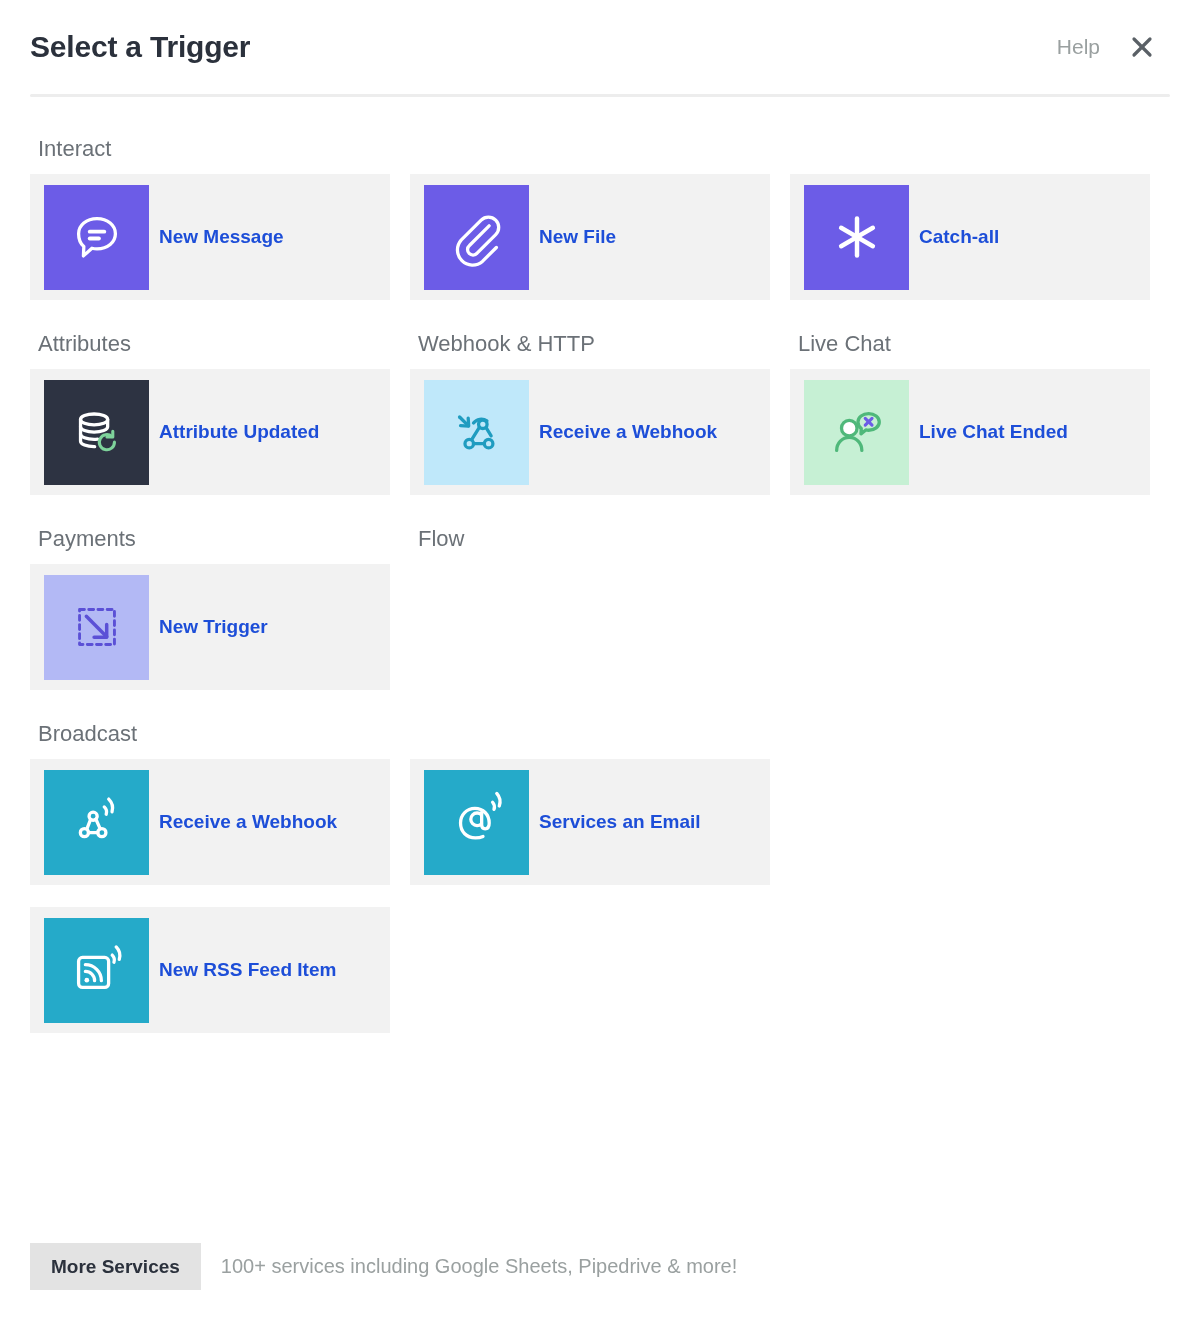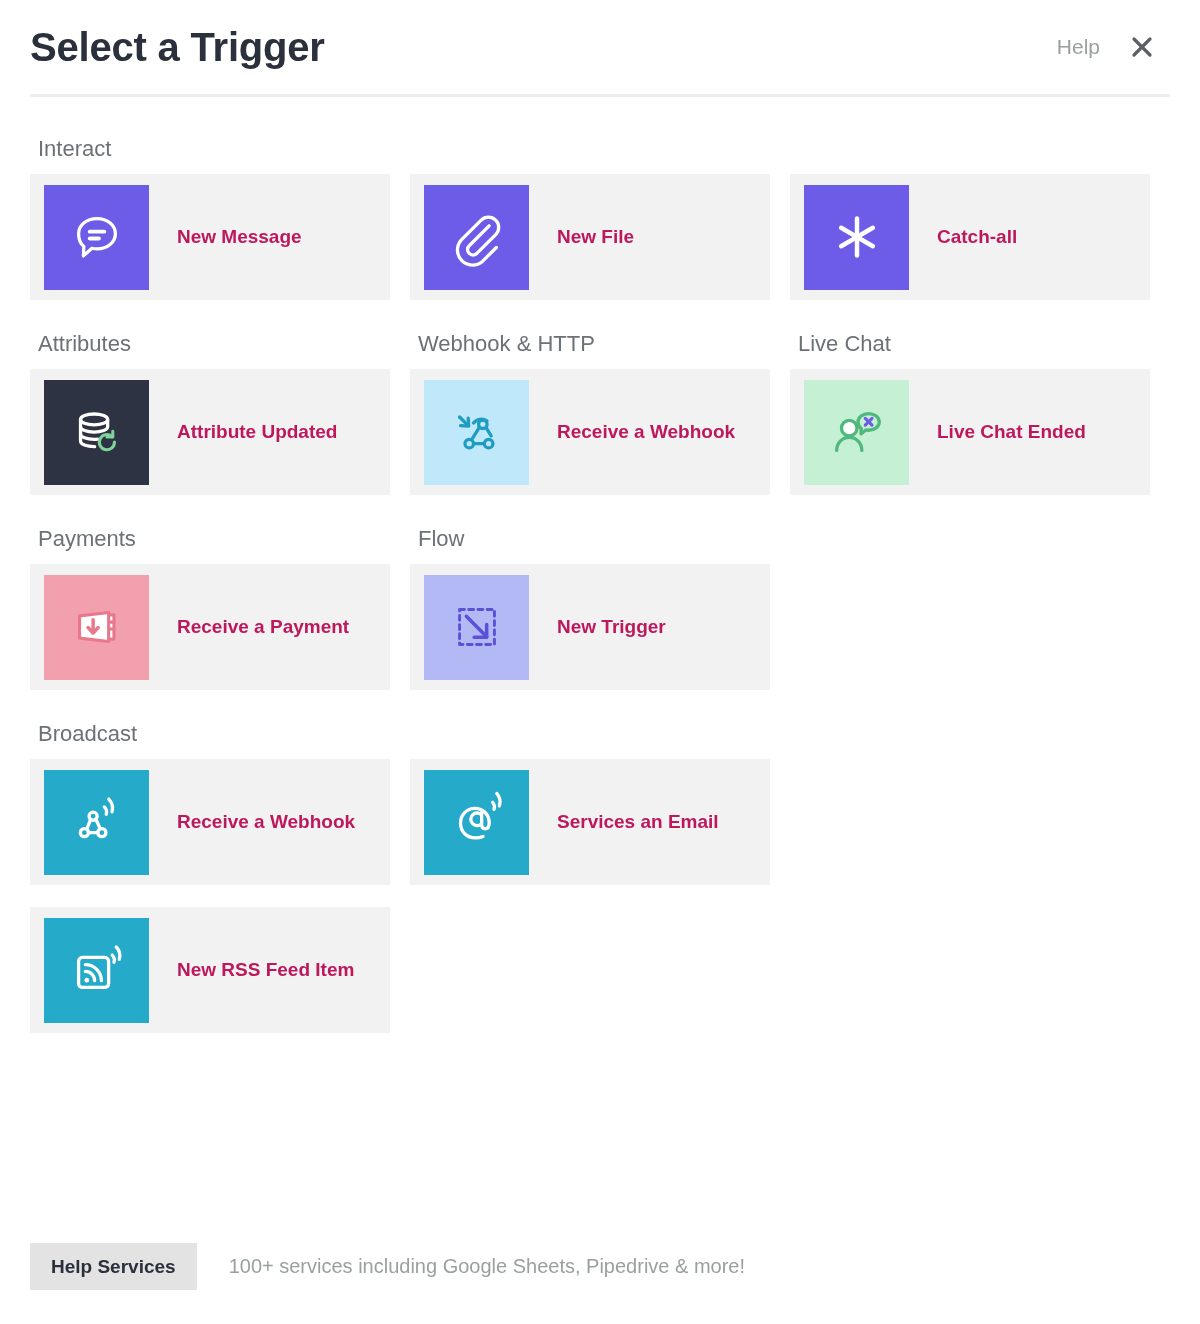--- a/index.html
+++ b/index.html
@@ -13,21 +13,21 @@
   }
   .modal { width:1200px; height:1324px; position:relative; background:#fff; }
 
   
   .header {
     height:94px;
     padding:0 46px 0 30px;
     display:flex; align-items:center; justify-content:space-between;
   }
   .title {
-    font-size:40px; font-weight:bold; letter-spacing:-0.2px;
+    font-size:30px; font-weight:bold; letter-spacing:-0.2px;
     color:#2b313c; line-height:1;text-align:center;
   }
   .header-right { display:flex; align-items:center; gap:30px; }
   .help-link {
     font-size:21px; color:#9aa0a0; text-decoration:none;
   }
   .close-icon {
     width:24px; height:24px; display:block; color:#5a6066; cursor:pointer;
   }
   .header-rule {
@@ -55,39 +55,39 @@
     cursor:pointer;
   }
   .card.empty { background:transparent; cursor:default; }
   .tile {
     width:105px; height:105px;
     flex:0 0 105px;
     display:flex; align-items:center; justify-content:center;
   }
   .tile svg { display:block; }
   .card-label {
-    margin-left:28px;
-    font-size:19px; font-weight:bold; color:#be185d;
+    margin-left:10px;
+    font-size:19px; font-weight:bold; color:#1d4ed8;
     line-height:1.2;
   }
 
   
   .footer {
     position:absolute; left:30px; right:30px; bottom:34px;
     display:flex; align-items:center;
   }
   .more-btn {
     background:#e3e3e3; color:#2b313c;
     font-size:19px; font-weight:bold;
     padding:14px 21px; border:none;
     font-family:"Liberation Sans", sans-serif;
     cursor:pointer; line-height:1;
   }
   .footer-note {
-    margin-left:32px; font-size:20px; color:#9aa0a0;
+    margin-left:20px; font-size:20px; color:#9aa0a0;
   }
 </style>
 </head>
 <body>
 
 <div class="modal">
 
   <div class="header">
     <div class="title">Select a Trigger</div>
     <div class="header-right">
@@ -209,39 +209,20 @@
         </div>
       </div>
       <div class="grid-row">
         <div class="sec-title">Payments</div>
         <div class="sec-title">Flow</div>
         <div class="sec-title blank">&nbsp;</div>
       </div>
       <div class="grid-row" style="margin-bottom: 0px;">
         <div class="card-slot">
           <div class="card">
-            <div class="tile" style="background: rgb(242, 160, 173);">
-              <svg width="62" height="62" viewBox="0 0 64 64" fill="none" stroke-linecap="round" stroke-linejoin="round">
-                <g stroke="#e8798c" stroke-width="3.2">
-                  <path d="M43 19.5h6.5v25H43" fill="#ffffff"></path>
-                  <line x1="49.5" y1="27" x2="43" y2="27"></line>
-                  <line x1="49.5" y1="34" x2="43" y2="34"></line>
-                  <path d="M14 20.5 44 17v30L14 43.5z" fill="#ffffff"></path>
-                  <g stroke-width="3.6">
-                    <line x1="28" y1="24.5" x2="28" y2="38"></line>
-                    <polyline points="22.8,32.5 28,38.2 33.2,32.5"></polyline>
-                  </g>
-                </g>
-              </svg>
-            </div>
-            <div class="card-label">Receive a Payment</div>
-          </div>
-        </div>
-        <div class="card-slot">
-          <div class="card">
             <div class="tile" style="background: rgb(179, 185, 245);">
               <svg width="62" height="62" viewBox="0 0 64 64" fill="none" stroke="#5b50d6" stroke-linecap="round" stroke-linejoin="round">
                 <rect x="14" y="14" width="36" height="36" stroke-width="3" stroke-dasharray="5 4.5"></rect>
                 <g stroke-width="3.6">
                   <line x1="21" y1="21" x2="42" y2="42"></line>
                   <polyline points="42,29.5 42,42.5 29,42.5"></polyline>
                 </g>
               </svg>
             </div>
             <div class="card-label">New Trigger</div>
@@ -307,17 +288,17 @@
         <div class="card-slot">
           <div class="card empty"></div>
         </div>
         <div class="card-slot">
           <div class="card empty"></div>
         </div>
       </div>
     </div>
 
   <div class="footer">
-    <button class="more-btn">Help Services</button>
+    <button class="more-btn">More Services</button>
     <div class="footer-note">100+ services including Google Sheets, Pipedrive &amp; more!</div>
   </div>
 
 </div>
 
 </body></html>

